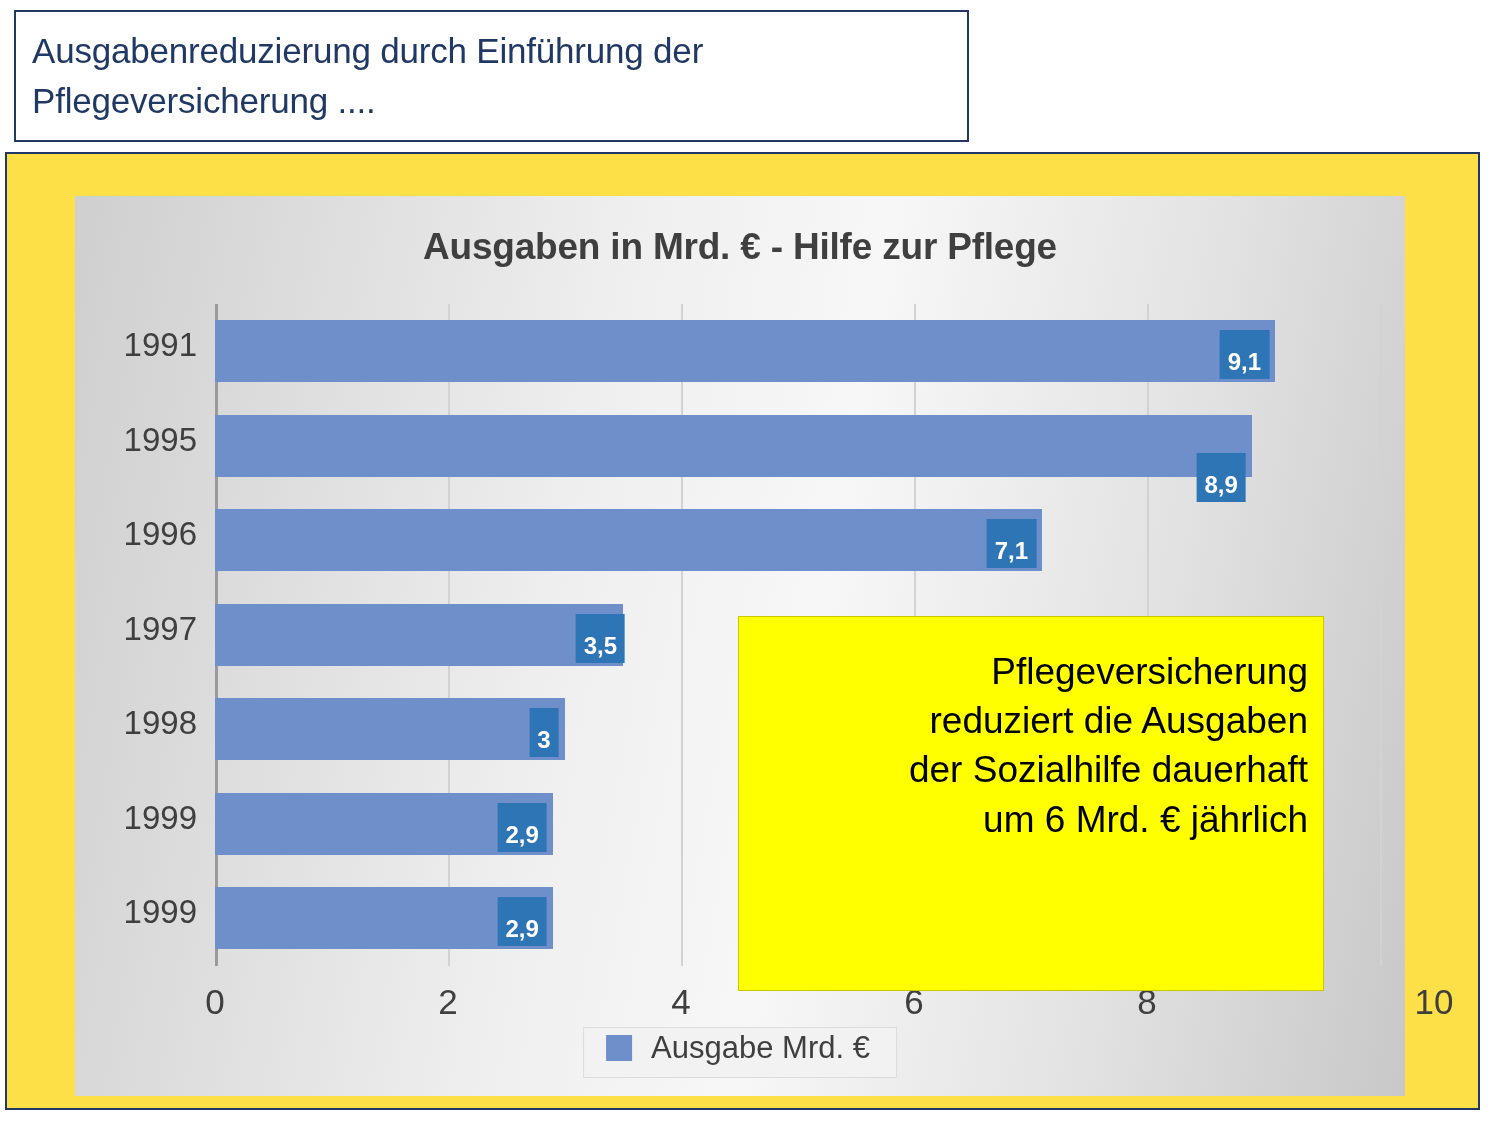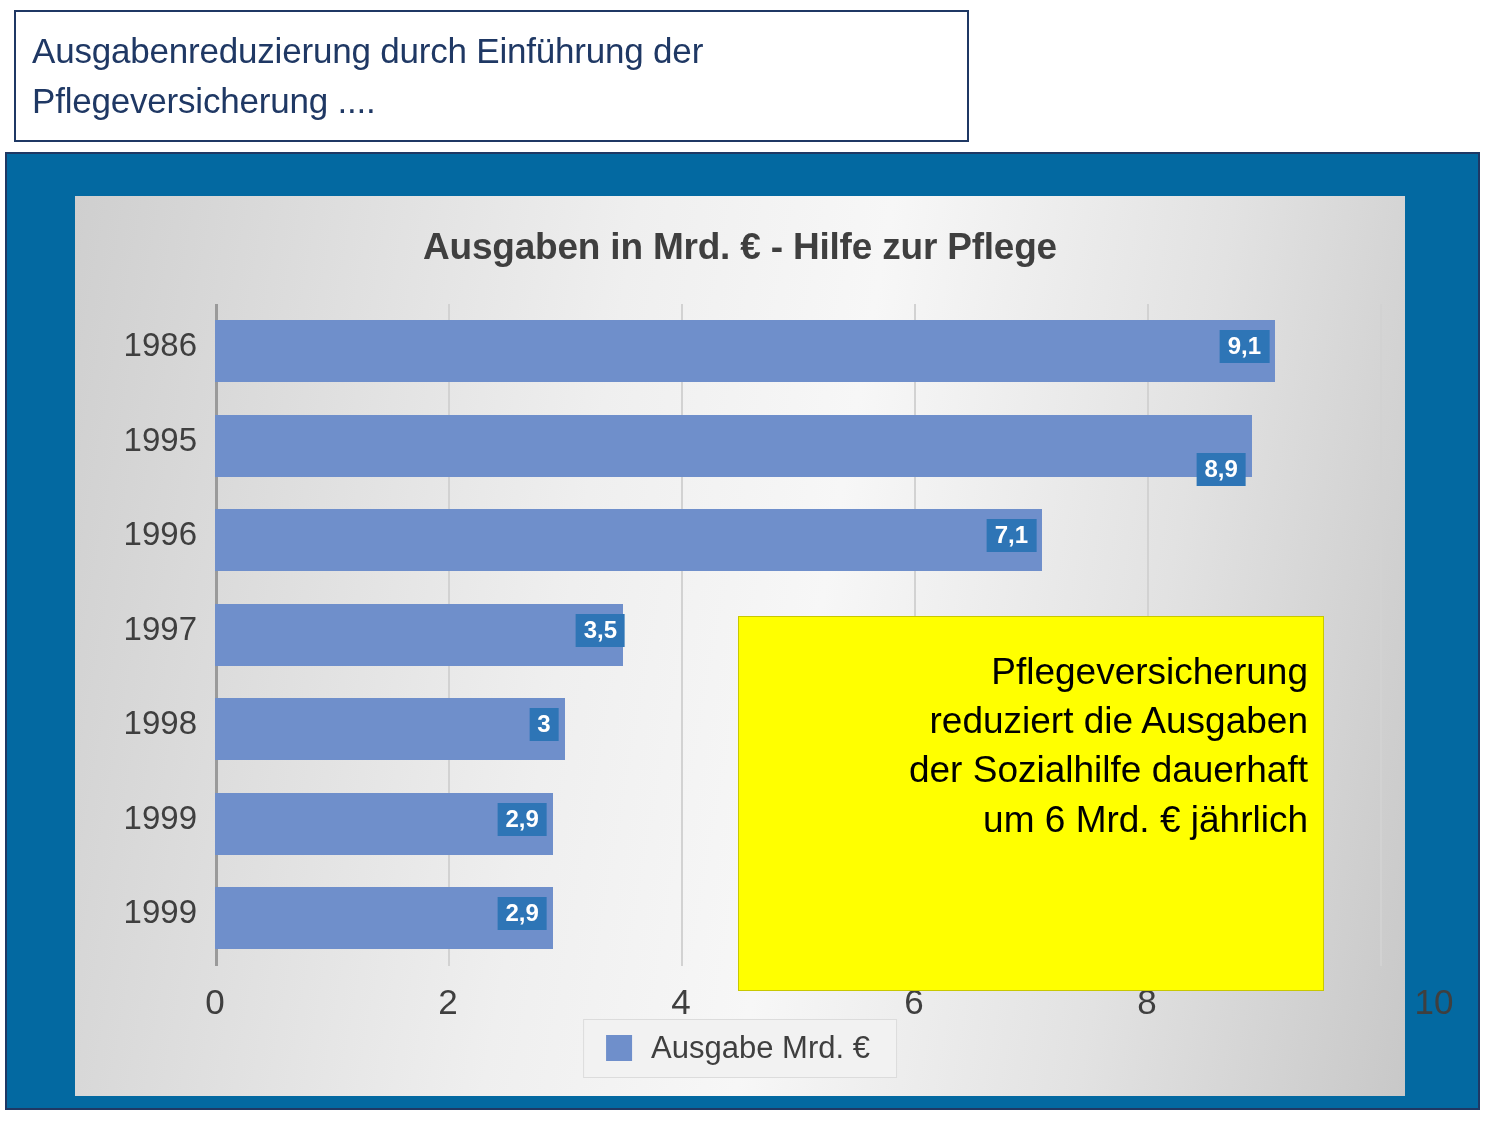--- a/index.html
+++ b/index.html
@@ -40,21 +40,21 @@
 
   
   #chart-frame {
     position: absolute;
     left: 5px;
     top: 152px;
     width: 1475px;
     height: 958px;
     border: 2px solid #1f3864;
     box-sizing: border-box;
-    background: #0369a1;
+    background: #fde047;
   }
 
   
   #chart-card {
     position: absolute;
     left: 68px;
     top: 42px;
     width: 1330px;
     height: 900px;
     background: linear-gradient(100deg, #cfcfcf 0%, #efefef 38%, #f7f7f7 55%, #e2e2e2 78%, #c8c8c8 100%);
@@ -110,21 +110,21 @@
     background: #6f8fcb;
   }
   .bar-label {
     position: absolute;
     top: 26px;
     transform: translateX(-100%);
     background: #2e75b6;
     color: #ffffff;
     font-size: 24px;
     font-weight: bold;
-    padding: 4px 8px 5px 8px;
+    padding: 20px 8px 5px 8px;
     line-height: 1;
     white-space: nowrap;
   }
   .cat-label {
     position: absolute;
     right: 100%;
     margin-right: 18px;
     top: 22px;
     font-size: 33px;
     color: #3f3f3f;
@@ -140,21 +140,21 @@
   }
 
   
   #legend {
     position: absolute;
     left: 50%;
     transform: translateX(-50%);
     bottom: 18px;
     background: #f2f2f2;
     border: 1px solid #dcdcdc;
-    padding: 10px 26px 11px 22px;
+    padding: 2px 26px 11px 22px;
     display: flex;
     align-items: center;
     gap: 19px;
   }
   #legend .swatch {
     width: 26px;
     height: 26px;
     background: #6f8fcb;
     display: inline-block;
   }
@@ -201,21 +201,21 @@
 
     <div id="plot">
 
     <div class="gridline" style="left: 233px;"></div>
         <div class="gridline" style="left: 466px;"></div>
         <div class="gridline" style="left: 699px;"></div>
         <div class="gridline" style="left: 932px;"></div>
         <div class="gridline" style="left: 1165px;"></div>
         <div class="axis-line"></div>
         <div class="bar-row" style="top: 0px; height: 94.5714px;">
-          <div class="cat-label">1986</div>
+          <div class="cat-label">1991</div>
           <div class="bar" style="width: 1060.15px; background: rgb(111, 143, 203);"></div>
           <div class="bar-label" style="left: 1054.15px; background: rgb(46, 117, 182);">9,1</div>
         </div>
         <div class="bar-row" style="top: 94.5714px; height: 94.5714px;">
           <div class="cat-label">1995</div>
           <div class="bar" style="width: 1036.85px; background: rgb(111, 143, 203);"></div>
           <div class="bar-label" style="left: 1030.85px; background: rgb(46, 117, 182); margin-top: 28px;">8,9</div>
         </div>
         <div class="bar-row" style="top: 189.143px; height: 94.5714px;">
           <div class="cat-label">1996</div>

